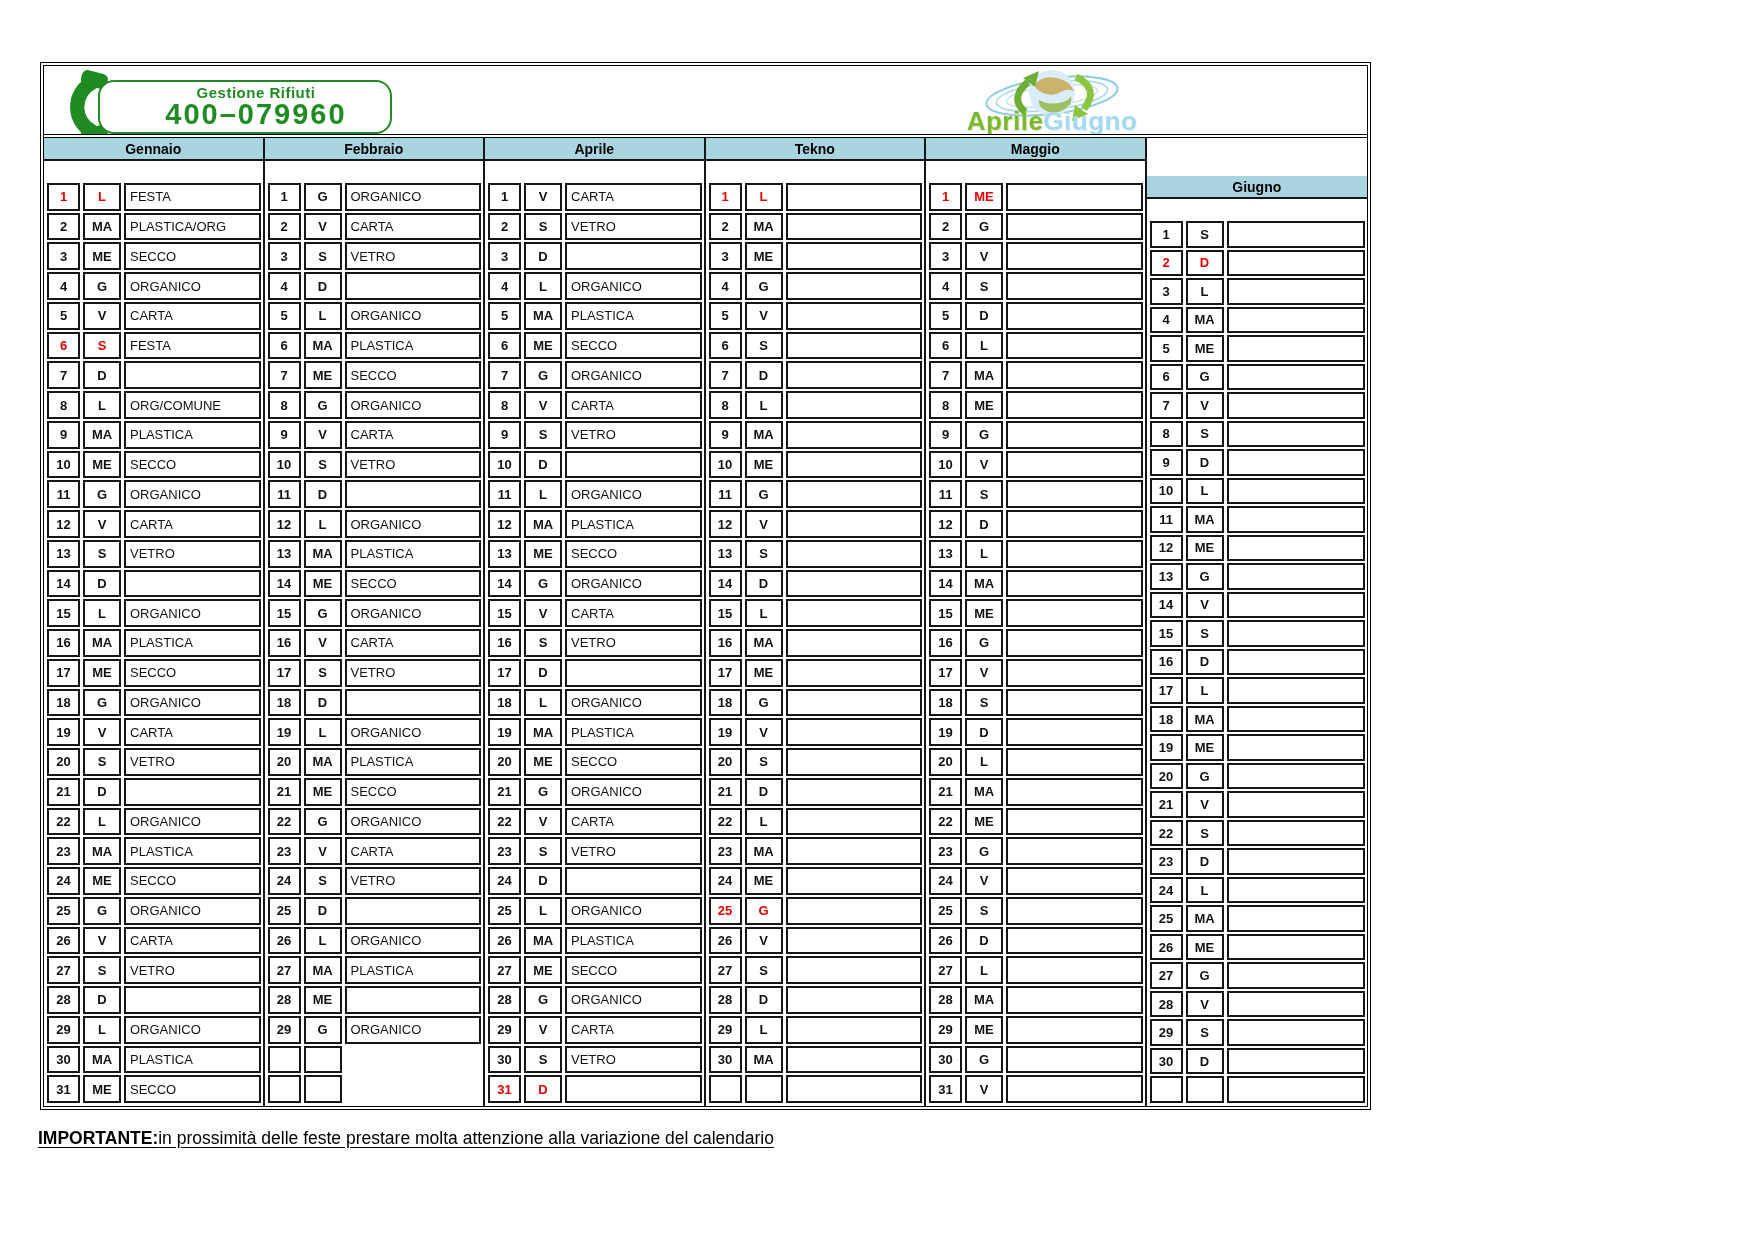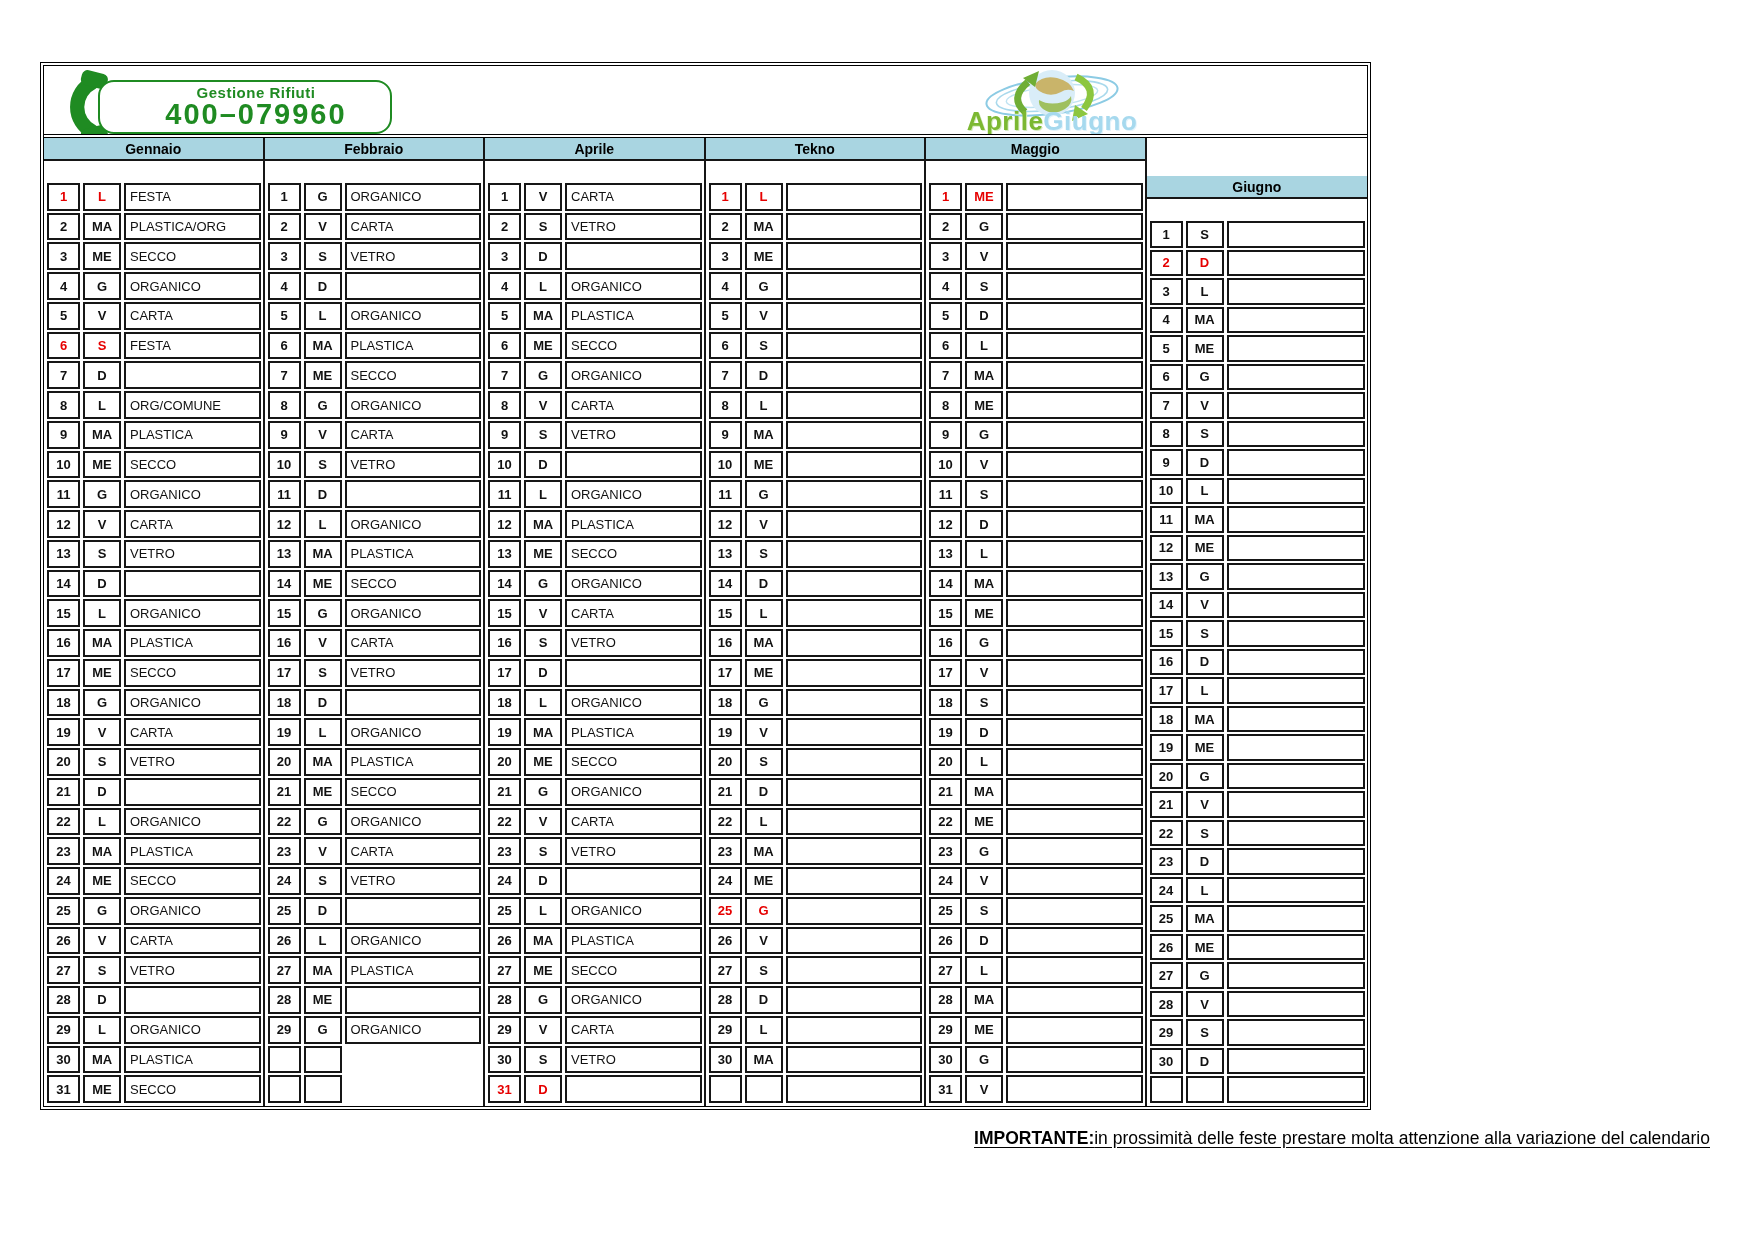--- a/index.html
+++ b/index.html
@@ -25,21 +25,21 @@
   .month-header{height:21px;flex:none;background:var(--headblue);border-bottom:2px solid #161616;display:flex;align-items:center;justify-content:center;font-weight:bold;font-size:14px;color:#000;}
   .rows{flex:1;display:grid;grid-template-rows:repeat(31,1fr);row-gap:2px;padding:2px 2px 3px 3px;}
   .row{display:flex;gap:3px;min-height:0;}
   .cell{border:2px solid #161616;background:#fff;display:flex;align-items:center;justify-content:center;box-sizing:border-box;overflow:hidden;}
   .cell.day{width:33px;flex:none;font-weight:bold;font-size:13px;}
   .cell.abbr{width:38px;flex:none;font-weight:bold;font-size:13px;}
   .cell.value{flex:1;justify-content:flex-start;padding-left:4px;font-size:13px;white-space:nowrap;}
   .cell.novalue{border:none;background:transparent;}
   .row.red .day,.row.red .abbr{color:var(--red);}
   
-  .footer{position:absolute;left:0;top:1128px;width:1680px;text-align:right;font-size:17.5px;color:#000;padding-left:30px;}
+  .footer{position:absolute;left:8px;top:1128px;width:1680px;text-align:left;font-size:17.5px;color:#000;padding-left:30px;}
   .footer .line{text-decoration:underline;text-underline-offset:3px;}
   .footer .imp{font-weight:bold;}
 </style>
 </head>
 <body style="--green: #1f8b22; --tekno-green: #7cb832; --tekno-blue: #a6d9ee; --headblue: #a9d5e1; --red: #e60000;">
 
 <div class="sheet">
   <div class="topbar">
 
     <div class="phone-logo">

